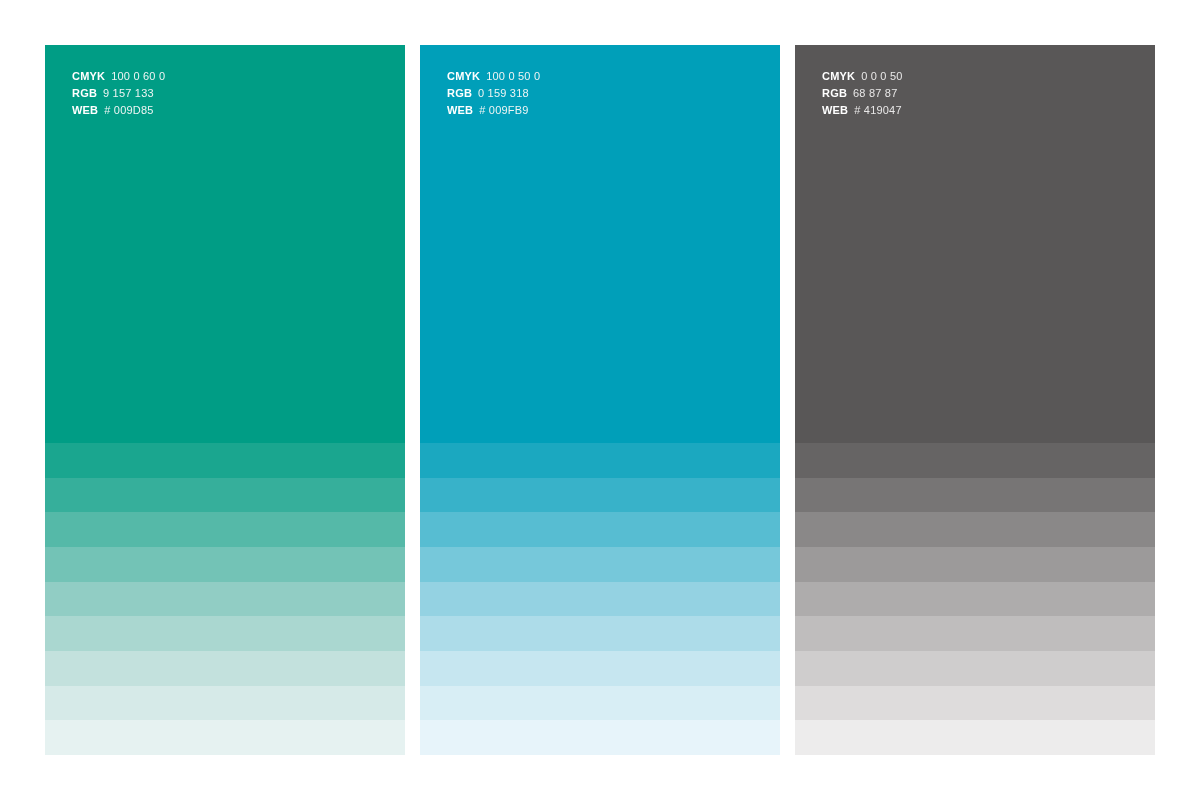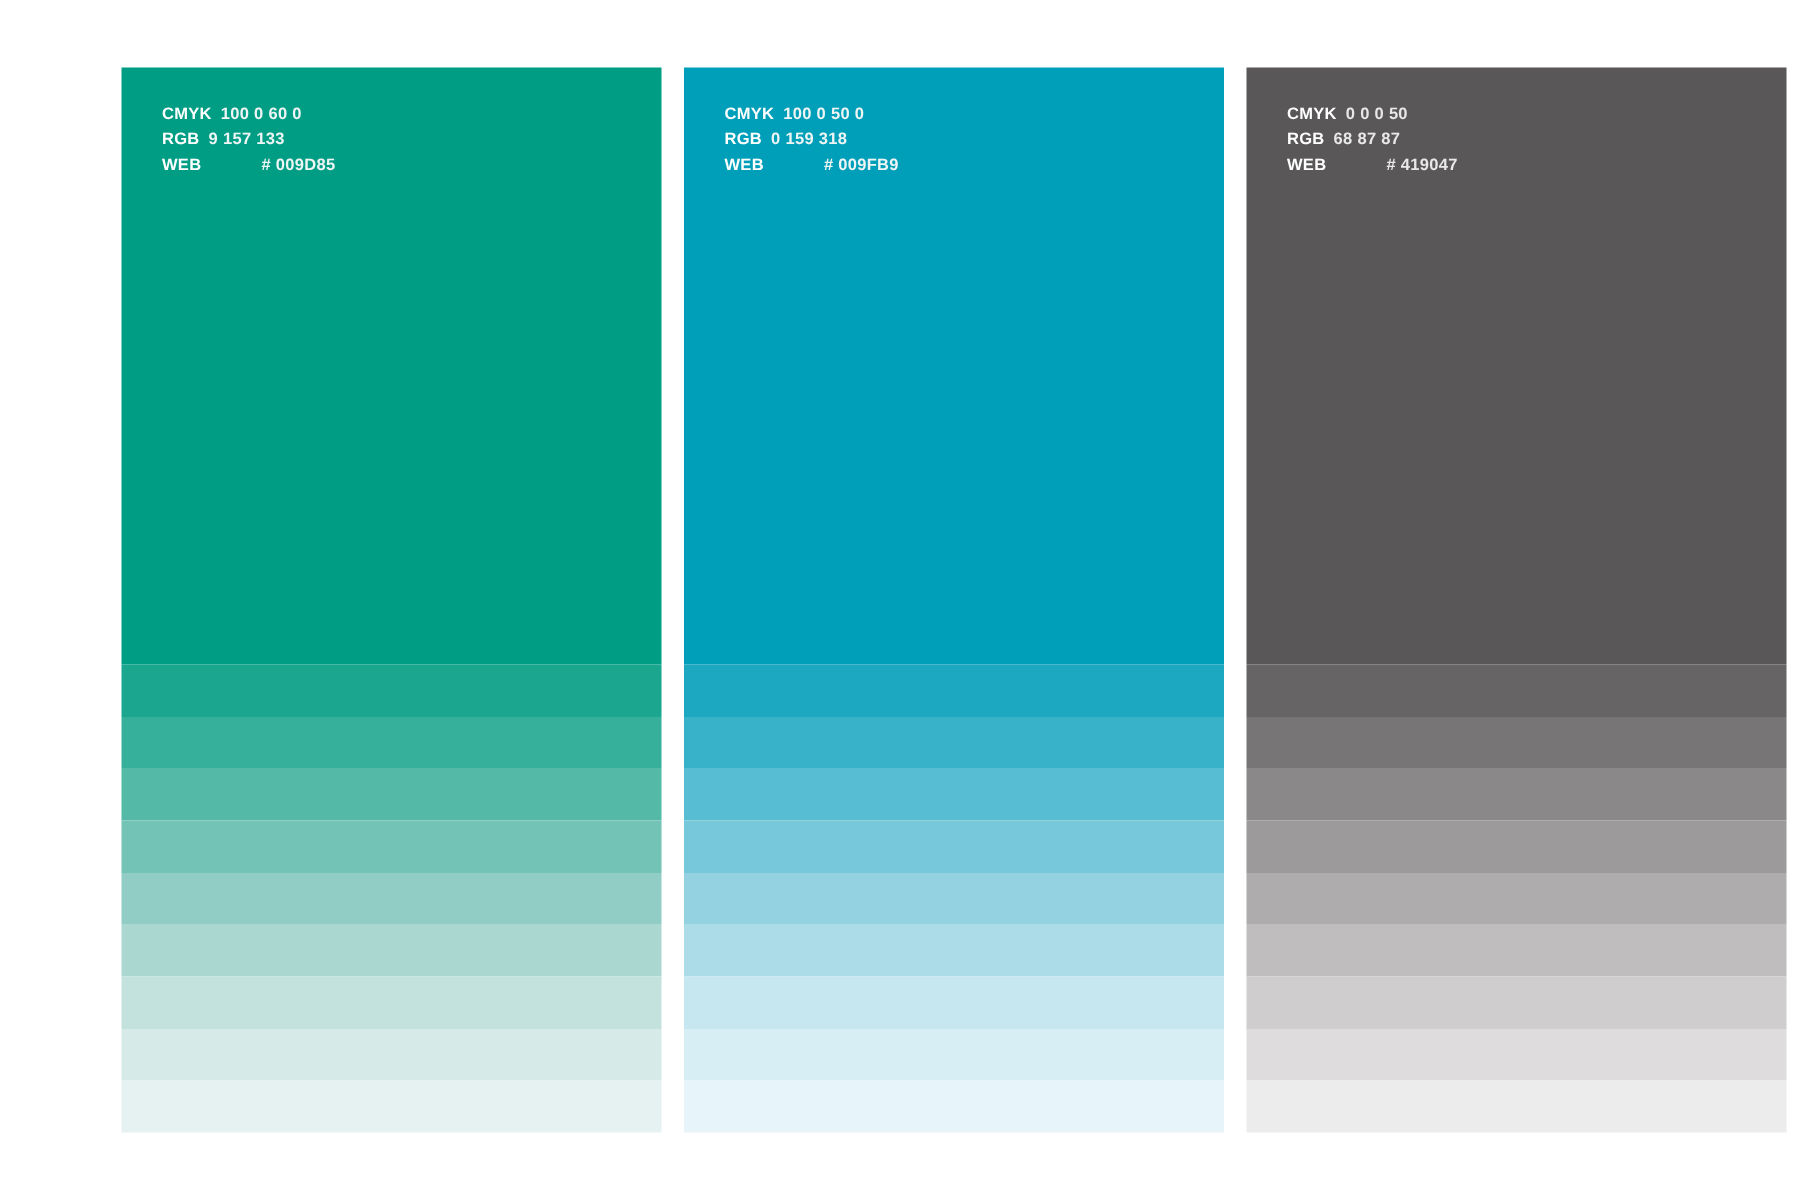--- a/index.html
+++ b/index.html
@@ -20,21 +20,20 @@
     height: 800px;
     background: #ffffff;
   }
   .swatch-column {
     position: absolute;
     top: 45px;
     width: 360px;
     height: 710px;
     display: flex;
     flex-direction: column;
-    margin-left: 36px;
   }
   .swatch-column.col-1 { left: 45px; }
   .swatch-column.col-2 { left: 420px; }
   .swatch-column.col-3 { left: 795px; }
 
   .swatch-main {
     position: relative;
     width: 100%;
     height: 398px;
     flex: 0 0 398px;
@@ -44,31 +43,31 @@
     left: 27px;
     top: 26px;
     line-height: 1;
   }
   .info-row {
     display: flex;
     align-items: baseline;
     margin-bottom: 6px;
     white-space: nowrap;
   }
-  .info-row:last-child { margin-bottom: 0; gap: 34px; }
+  .info-row:last-child { margin-bottom: 0; }
   .info-key {
     font-size: 11px;
     font-weight: bold;
     letter-spacing: 0.2px;
     color: #ffffff;
     margin-right: 6px;
   }
   .info-val {
     font-size: 11px;
-    font-weight: bold;
+    font-weight: normal;
     letter-spacing: 0.2px;
     color: #eef5f4;
   }
   .swatch-column.col-3 .info-val { color: #e9e8e8; }
 
   .tint-stack {
     flex: 1 1 auto;
     display: flex;
     flex-direction: column;
     width: 100%;

